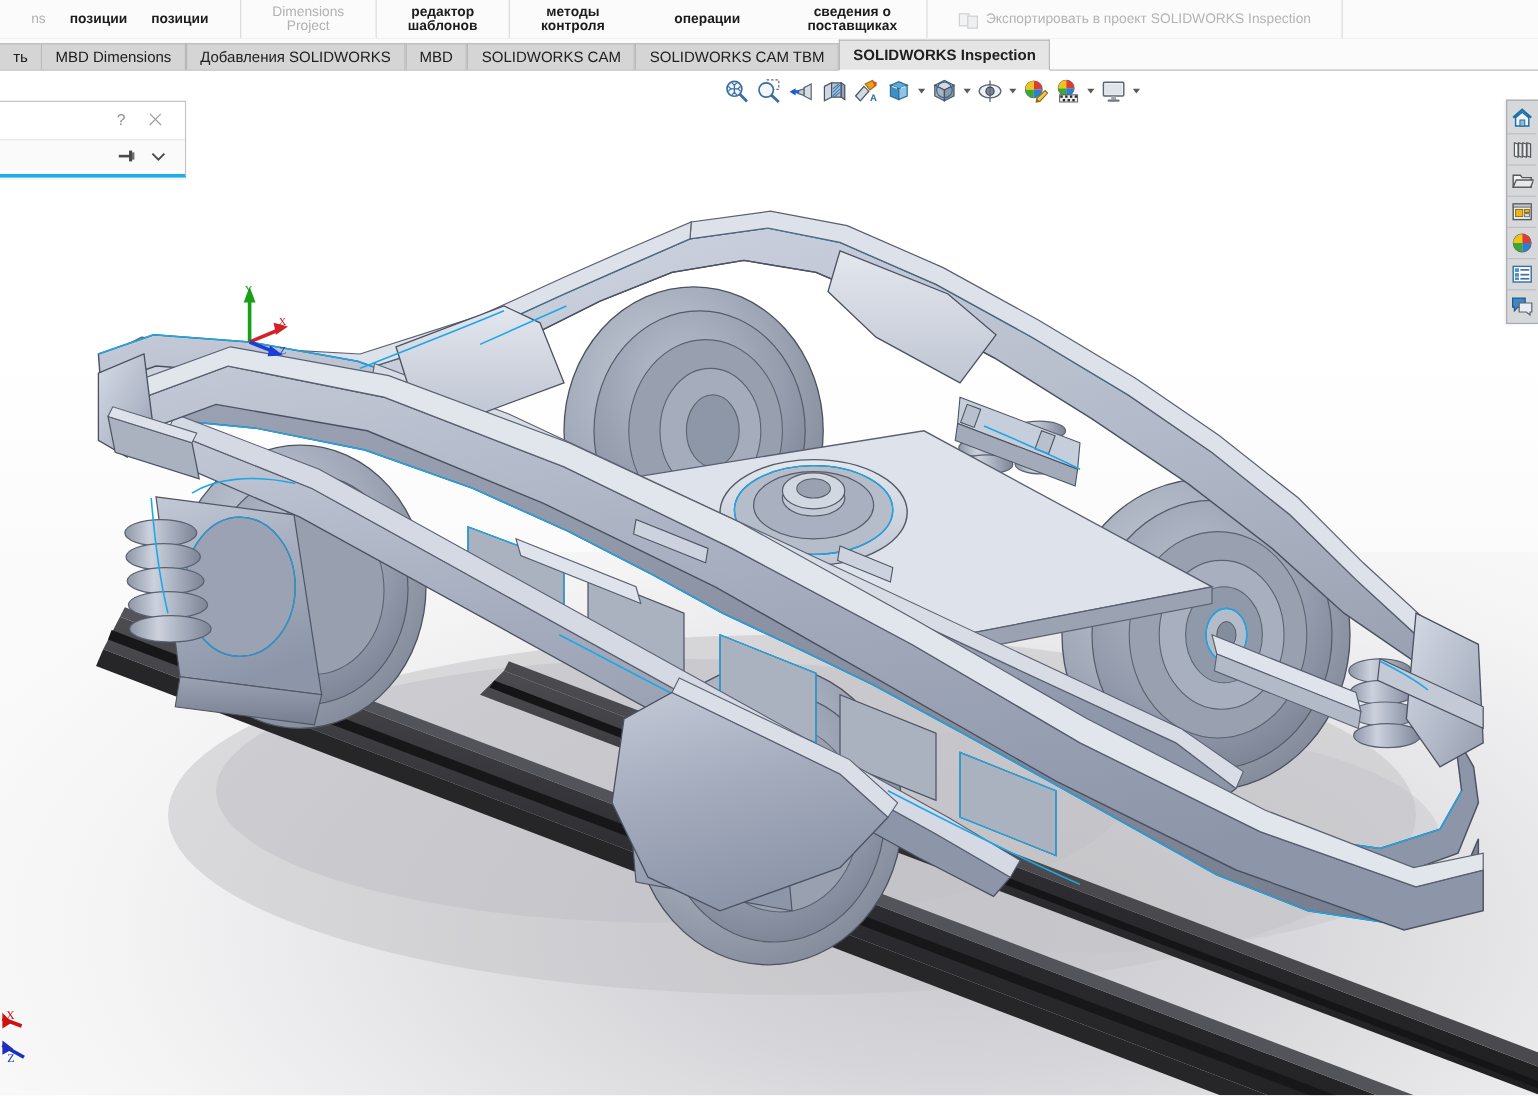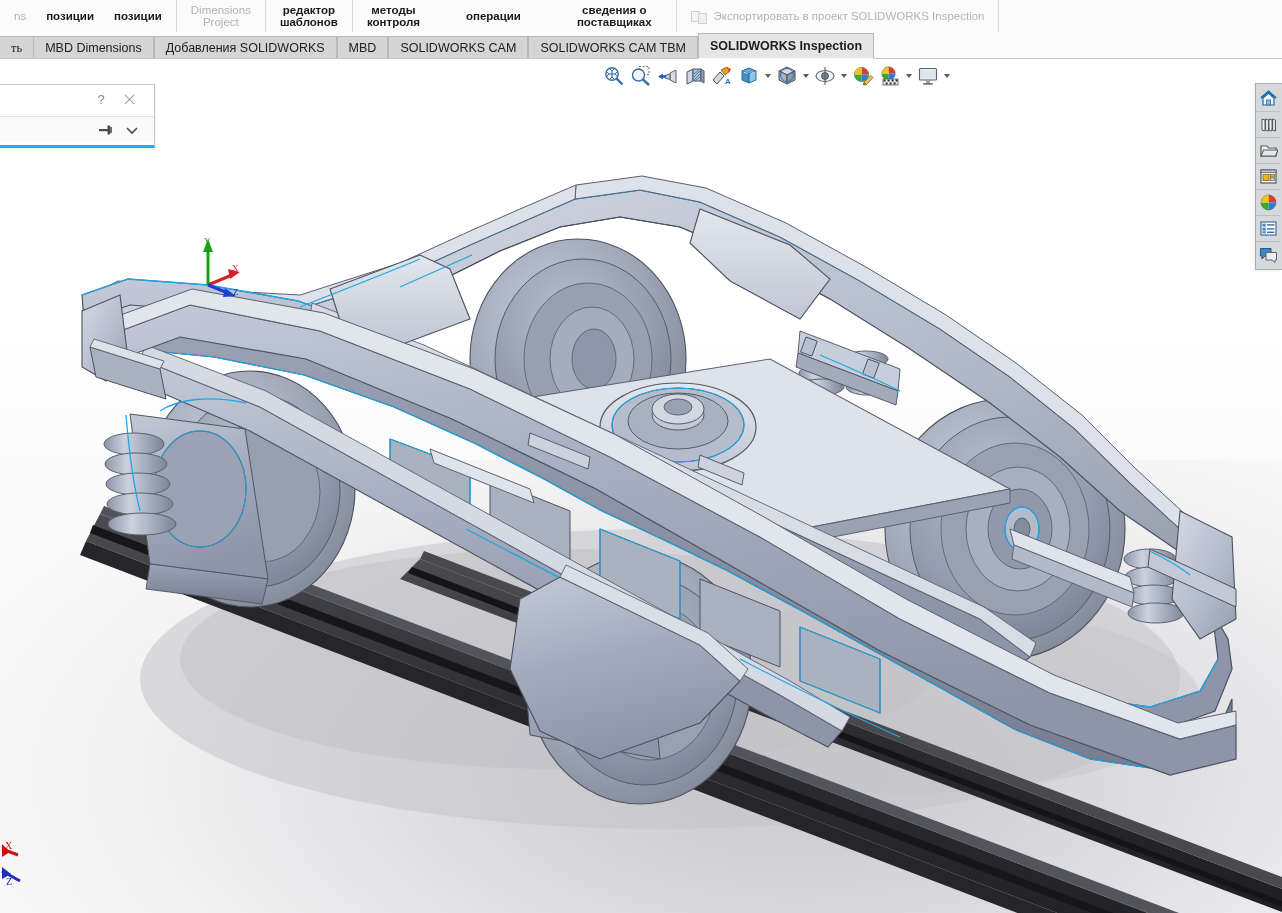--- a/index.html
+++ b/index.html
@@ -13,21 +13,21 @@
 
   
   .ribbon{
     position:absolute;left:0;top:0;width:1282px;height:32px;
     background:#fbfbfb;
     border-bottom:1px solid #d8d8d8;
     display:flex;align-items:stretch;
   }
   .rib-group{
     display:flex;align-items:center;justify-content:center;
-    padding:0 4px;
+    padding:0 16px;
     border-right:1px solid #dcdcdc;
     height:32px;
   }
   .rib-group.noborder{border-right:none;}
   .rib-btn{
     display:flex;flex-direction:column;align-items:center;justify-content:center;
     padding:0 10px;height:32px;
     font-size:11.5px;color:#1b1b1b;line-height:12px;text-align:center;
     white-space:nowrap;font-weight:bold;
   }
@@ -60,21 +60,21 @@
   }
   .tab{
     position:relative;height:23px;line-height:23px;
     padding:0 11px;margin-right:0px;
     font-size:12.5px;color:#202020;
     background:#d5d5d5;
     border:1px solid #b9b9b9;border-bottom:1px solid #c8c8c8;
     border-right:none;
     box-sizing:border-box;white-space:nowrap;
   }
-  .tab.first{border-left:none;font-family:Liberation Serif, serif;}
+  .tab.first{border-left:none;}
   .tab.sep{border-right:1px solid #b9b9b9;}
   .tab.active{
     background:#e5e5e5;font-weight:bold;height:26px;line-height:25px;
     border:1px solid #b9b9b9;border-bottom:1px solid #ffffff;
     z-index:3;
   }
   .tab-blank{
     flex:1;height:23px;border-bottom:1px solid #c8c8c8;background:#fbfbfb;
   }
 

